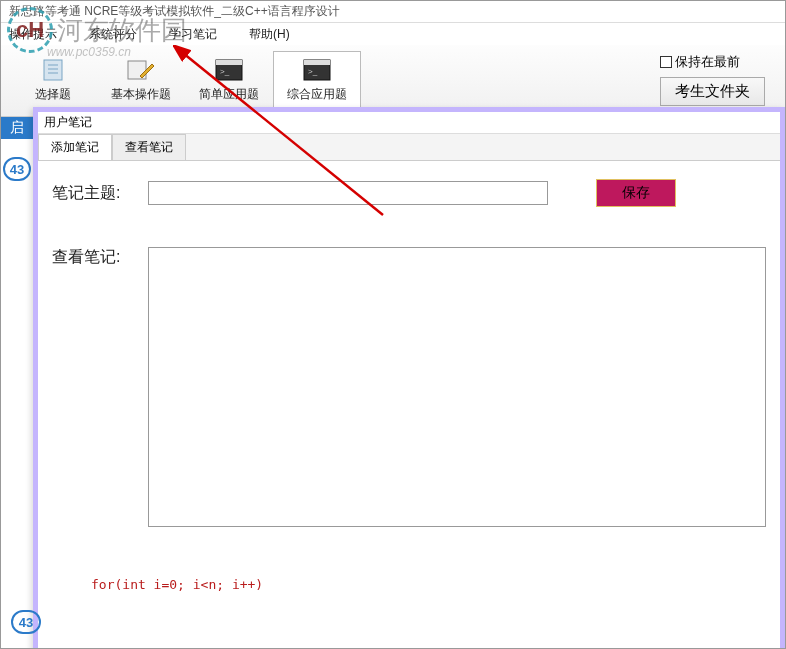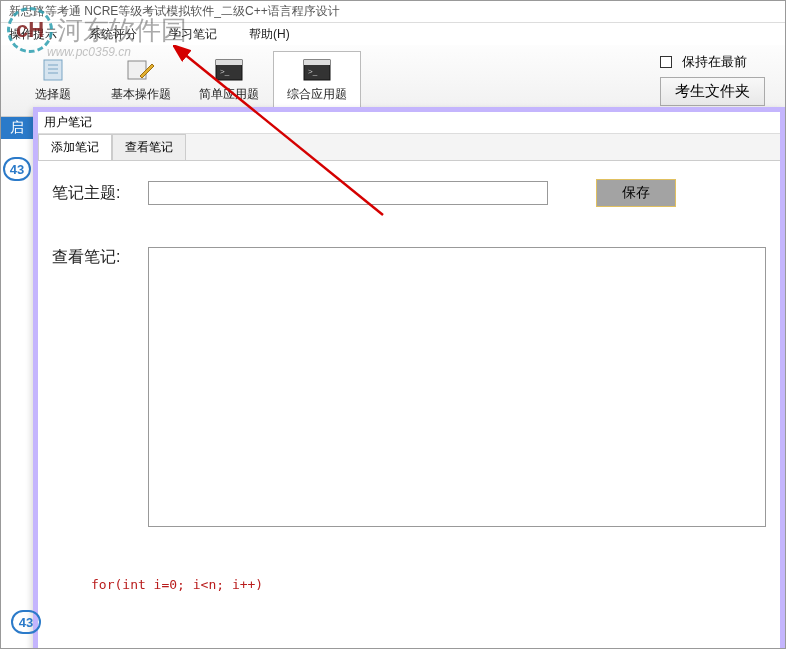--- a/index.html
+++ b/index.html
@@ -9,38 +9,38 @@
     
     .menu-bar { height: 22px; padding: 2px 8px; font-size: 12px; color: #222; display: flex; gap: 32px; align-items: center; background: #fff; }
     .menu-item { cursor: pointer; }
     
     .toolbar { height: 72px; background: linear-gradient(#fdfdfd, #f0f0f0); border-bottom: 1px solid #ccc; display: flex; align-items: center; padding: 0 8px; position: relative; }
     .tool-btn { width: 88px; height: 60px; display: flex; flex-direction: column; align-items: center; justify-content: center; font-size: 12px; color: #222; gap: 4px; cursor: pointer; }
     .tool-btn.active { background: #fff; border: 1px solid #bbb; }
     .tool-icon { width: 32px; height: 24px; display: flex; align-items: center; justify-content: center; }
     
     .right-controls { position: absolute; right: 20px; top: 8px; font-size: 13px; }
-    .keep-front { display: flex; align-items: center; gap: 10px; margin-bottom: 6px; }
+    .keep-front { display: flex; align-items: center; gap: 3px; margin-bottom: 6px; }
     .keep-front .cb { width: 12px; height: 12px; border: 1px solid #333; background: #fff; }
     .student-folder { background: linear-gradient(#f8f8f8,#e8e8e8); border: 1px solid #aaa; padding: 4px 14px; font-size: 15px; cursor: pointer; }
     
     .left-strip { position: absolute; left: 0; top: 116px; width: 32px; }
     .qi-tag { background: #2b7ac9; color: #fff; font-size: 14px; padding: 2px 4px; text-align: center; }
     .q-circle { width: 28px; height: 24px; border: 2px solid #2b7ac9; border-radius: 14px; margin: 18px 2px; font-size: 13px; color: #2b7ac9; display: flex; align-items: center; justify-content: center; font-weight: bold; cursor: pointer; }
     
     .notes-window { position: absolute; left: 32px; top: 106px; right: 0; height: 566px; background: #fff; border: 5px solid #c4b5fd; box-shadow: -2px 2px 6px rgba(0,0,0,0.15); }
     .notes-title { font-size: 12px; padding: 2px 6px; background: #fff; border-bottom: 1px solid #ddd; }
     .notes-tabs { display: flex; font-size: 12px; background: #f4f4f4; border-bottom: 1px solid #ccc; }
     .notes-tab { padding: 4px 12px; border: 1px solid #ccc; border-bottom: none; background: #fff; cursor: pointer; }
     .notes-tab.inactive { background: #eee; }
     .notes-body { padding: 18px 14px; }
     .note-row { display: flex; align-items: center; gap: 8px; margin-bottom: 40px; }
     .note-label { font-size: 16px; color: #222; width: 88px; }
     .subject-input { flex: 1; max-width: 400px; height: 24px; border: 1px solid #999; padding: 0 4px; font-size: 13px; }
-    .save-btn { width: 80px; height: 28px; background: #a3a3a3; border: 1px solid #e0c060; font-size: 14px; cursor: pointer; margin-left: 40px; }
+    .save-btn { width: 80px; height: 28px; background: #be185d; border: 1px solid #e0c060; font-size: 14px; cursor: pointer; margin-left: 40px; }
     .content-row { display: flex; align-items: flex-start; gap: 8px; }
     .content-area { flex: 1; height: 280px; border: 1px solid #999; resize: none; font-size: 13px; padding: 4px; }
     
     .bottom-q { position: absolute; left: 10px; bottom: 14px; }
     .bottom-circle { width: 30px; height: 24px; border: 2px solid #2b7ac9; border-radius: 14px; font-size: 13px; color: #2b7ac9; display: flex; align-items: center; justify-content: center; font-weight: bold; cursor: pointer; }
     
     .code-hint { position: absolute; left: 90px; bottom: 56px; font-family: monospace; font-size: 13px; color: #b91c1c; }
     
     .watermark { position: absolute; left: 2px; top: 2px; pointer-events: none; z-index: 50; }
     .wm-circle { width: 46px; height: 46px; border: 3px dashed #2d9fb0; border-radius: 50%; display: flex; align-items: center; justify-content: center; color: #7f1d1d; font-size: 22px; font-weight: bold; opacity: 0.85; position: absolute; left: 4px; top: 4px; }

